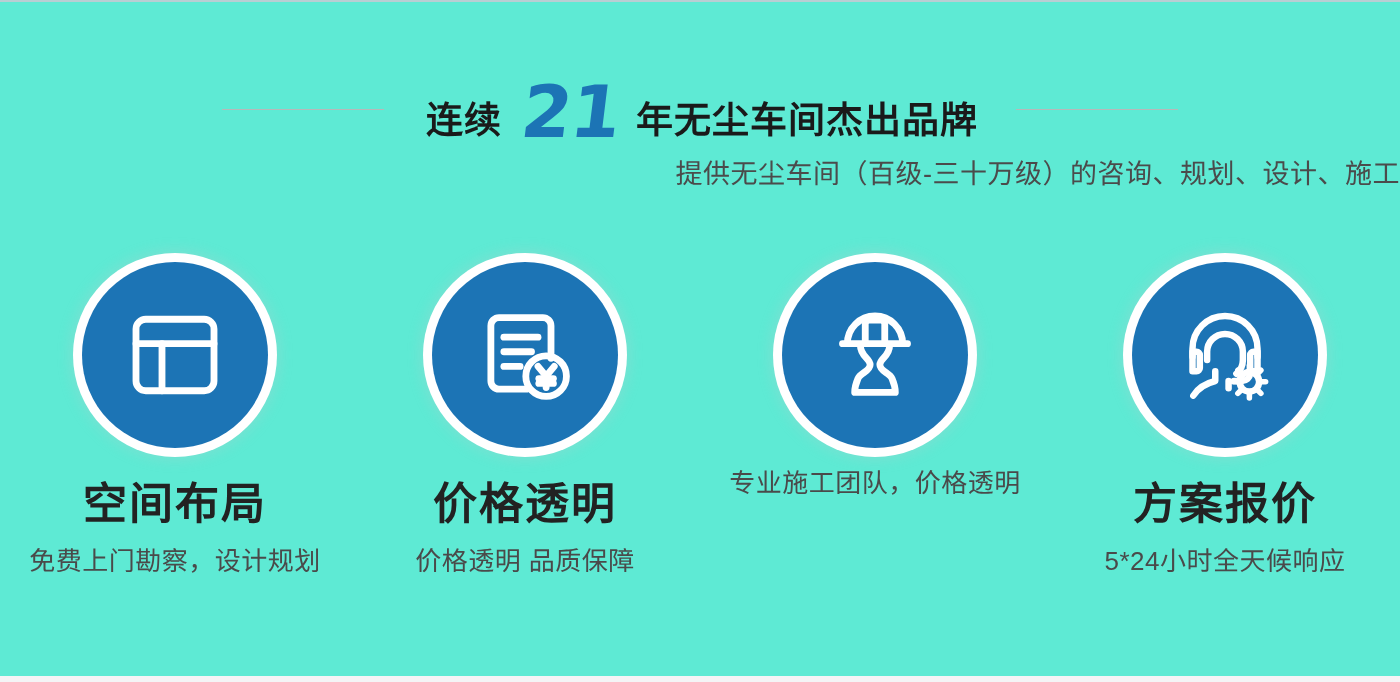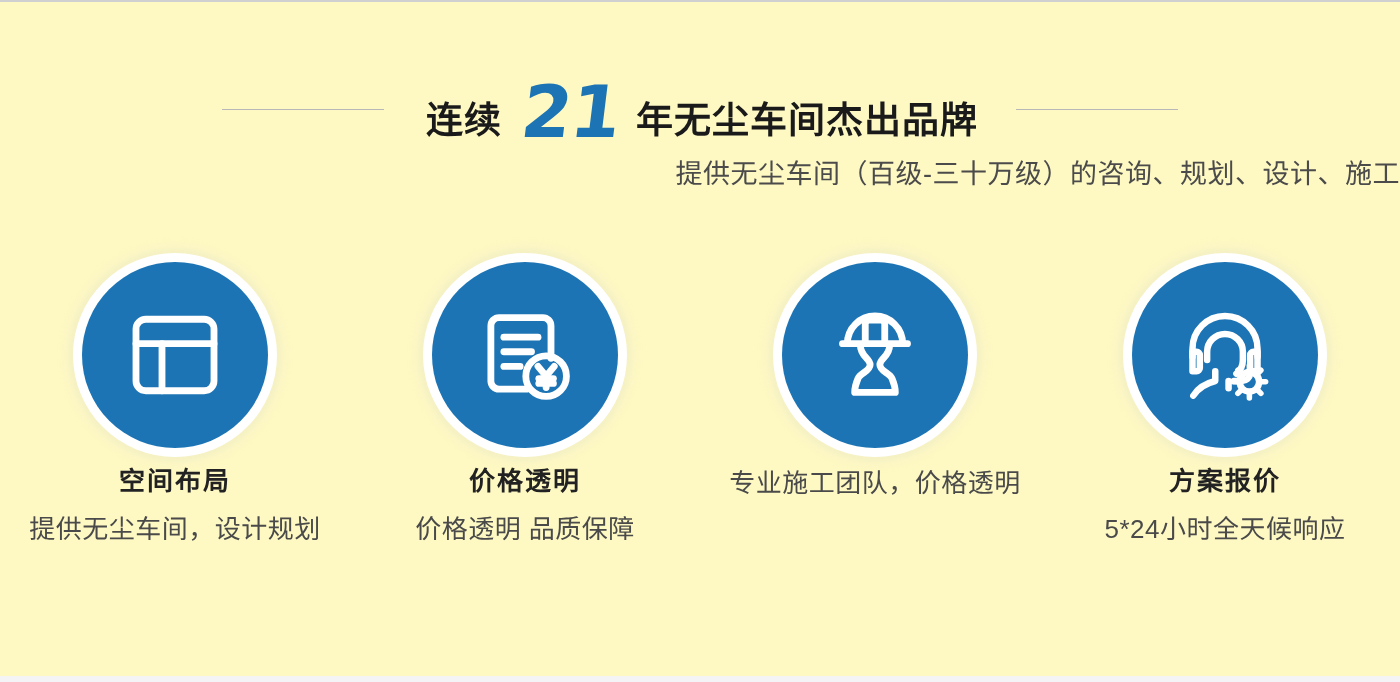--- a/index.html
+++ b/index.html
@@ -13,21 +13,21 @@
     overflow: hidden;
     background: #fdfdfd;
     font-family: "Liberation Sans", "DejaVu Sans", sans-serif;
     -webkit-font-smoothing: antialiased;
   }
 
   .page {
     position: relative;
     width: 1400px;
     height: 682px;
-    background: #fef9c3;
+    background: #5eead4;
     box-sizing: border-box;
   }
 
   
   .edge-top {
     position: absolute;
     left: 0; top: 0;
     width: 1400px; height: 2px;
     background: #c9c9d2;
     opacity: .85;
@@ -121,22 +121,22 @@
     align-items: center;
     justify-content: center;
     box-shadow: 0 0 0 9px #ffffff, 0 0 14px 11px rgba(200,200,205,.28);
   }
   .circle svg {
     width: 104px;
     height: 104px;
     display: block;
   }
   .feat-title {
-    margin-top: 20px;
-    font-size: 26px;
+    margin-top: 34px;
+    font-size: 44px;
     font-weight: 700;
     color: #222222;
     letter-spacing: 2px;
     line-height: 1;
   }
   .feat-desc {
     margin-top: 22px;
     font-size: 26px;
     color: #4a4a4a;
     letter-spacing: .5px;
@@ -167,21 +167,21 @@
 
     <div class="feature">
       <div class="circle">
         <svg viewBox="0 0 64 64" fill="none" stroke="#ffffff" stroke-width="4.2" stroke-linecap="round" stroke-linejoin="round">
           <rect x="8" y="10" width="48" height="44" rx="6"></rect>
           <line x1="8" y1="25" x2="56" y2="25"></line>
           <line x1="24" y1="25" x2="24" y2="54"></line>
         </svg>
       </div>
       <div class="feat-title">空间布局</div>
-      <div class="feat-desc">提供无尘车间，设计规划</div>
+      <div class="feat-desc">免费上门勘察，设计规划</div>
     </div>
 
     <div class="feature">
       <div class="circle">
         <svg viewBox="0 0 64 64" fill="none" stroke="#ffffff" stroke-width="4.2" stroke-linecap="round" stroke-linejoin="round">
           <path d="M48 34 V14 a5 5 0 0 0-5-5 H16 a5 5 0 0 0-5 5 v34 a5 5 0 0 0 5 5 h17"></path>
           <line x1="19" y1="21" x2="40" y2="21"></line>
           <line x1="19" y1="30" x2="36" y2="30"></line>
           <line x1="19" y1="39" x2="29" y2="39"></line>
           <circle cx="45" cy="45" r="12.5"></circle>

